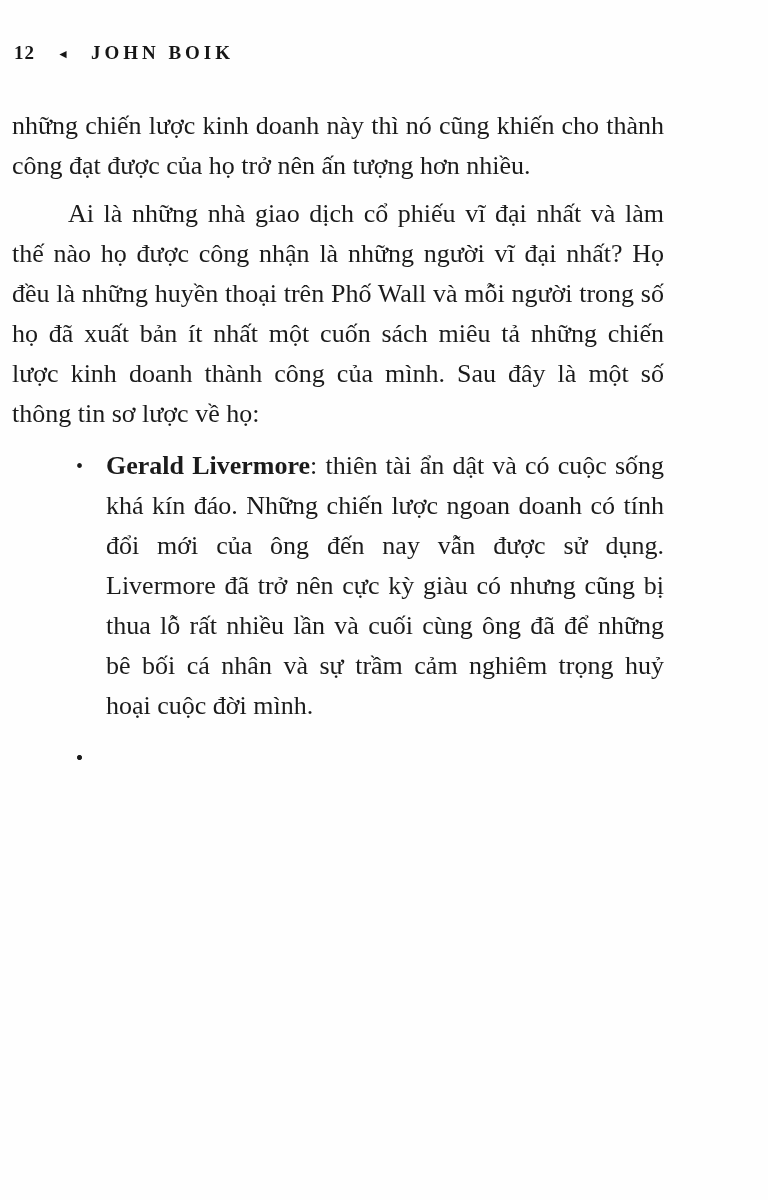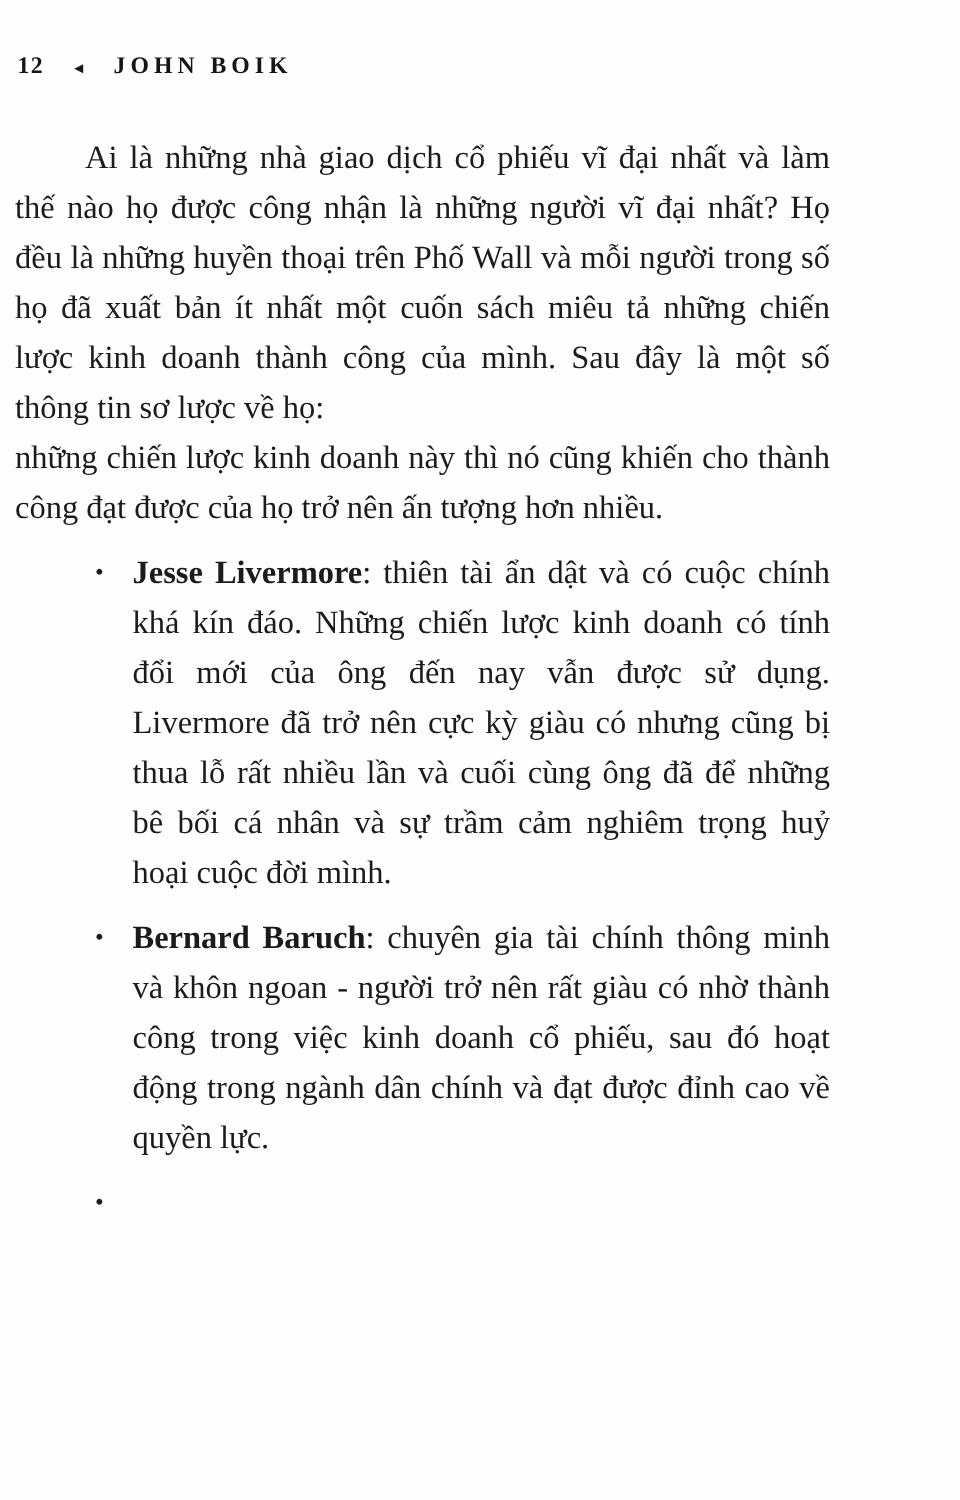--- a/index.html
+++ b/index.html
@@ -76,34 +76,33 @@
 <div class="page">
 
   <div class="page-header">
     <span class="page-number">12</span>
     <span class="tri">◄</span>
     <span class="author">JOHN BOIK</span>
   </div>
 
   <div class="page-body">
 
+    <p class="para">những chiến lược kinh doanh này thì nó cũng khiến cho thành công đạt được của họ trở nên ấn tượng hơn nhiều.</p>
+
     <p class="para indent">Ai là những nhà giao dịch cổ phiếu vĩ đại nhất và làm thế nào họ được công nhận là những người vĩ đại nhất? Họ đều là những huyền thoại trên Phố Wall và mỗi người trong số họ đã xuất bản ít nhất một cuốn sách miêu tả những chiến lược kinh doanh thành công của mình. Sau đây là một số thông tin sơ lược về họ:</p>
-
-    <p class="para">những chiến lược kinh doanh này thì nó cũng khiến cho thành công đạt được của họ trở nên ấn tượng hơn nhiều.</p>
 
     <ul class="trader-list">
 
       <li>
         <span class="bullet">•</span>
-        <span class="li-text"><b>Jesse Livermore</b><span>: thiên tài ẩn dật và có cuộc chính khá kín đáo. Những chiến lược kinh doanh có tính đổi mới của ông đến nay vẫn được sử dụng. Livermore đã trở nên cực kỳ giàu có nhưng cũng bị thua lỗ rất nhiều lần và cuối cùng ông đã để những bê bối cá nhân và sự trầm cảm nghiêm trọng huỷ hoại cuộc đời mình.</span></span>
+        <span class="li-text"><b>Gerald Livermore</b><span>: thiên tài ẩn dật và có cuộc sống khá kín đáo. Những chiến lược ngoan doanh có tính đổi mới của ông đến nay vẫn được sử dụng. Livermore đã trở nên cực kỳ giàu có nhưng cũng bị thua lỗ rất nhiều lần và cuối cùng ông đã để những bê bối cá nhân và sự trầm cảm nghiêm trọng huỷ hoại cuộc đời mình.</span></span>
       </li>
 
       <li>
         <span class="bullet">•</span>
-        <span class="li-text"><b>Bernard Baruch</b><span>: chuyên gia tài chính thông minh và khôn ngoan - người trở nên rất giàu có nhờ thành công trong việc kinh doanh cổ phiếu, sau đó hoạt động trong ngành dân chính và đạt được đỉnh cao về quyền lực.</span></span>
       </li>
 
       <li>
         <span class="bullet">•</span>
       </li>
 
     </ul>
 
   </div>
 

